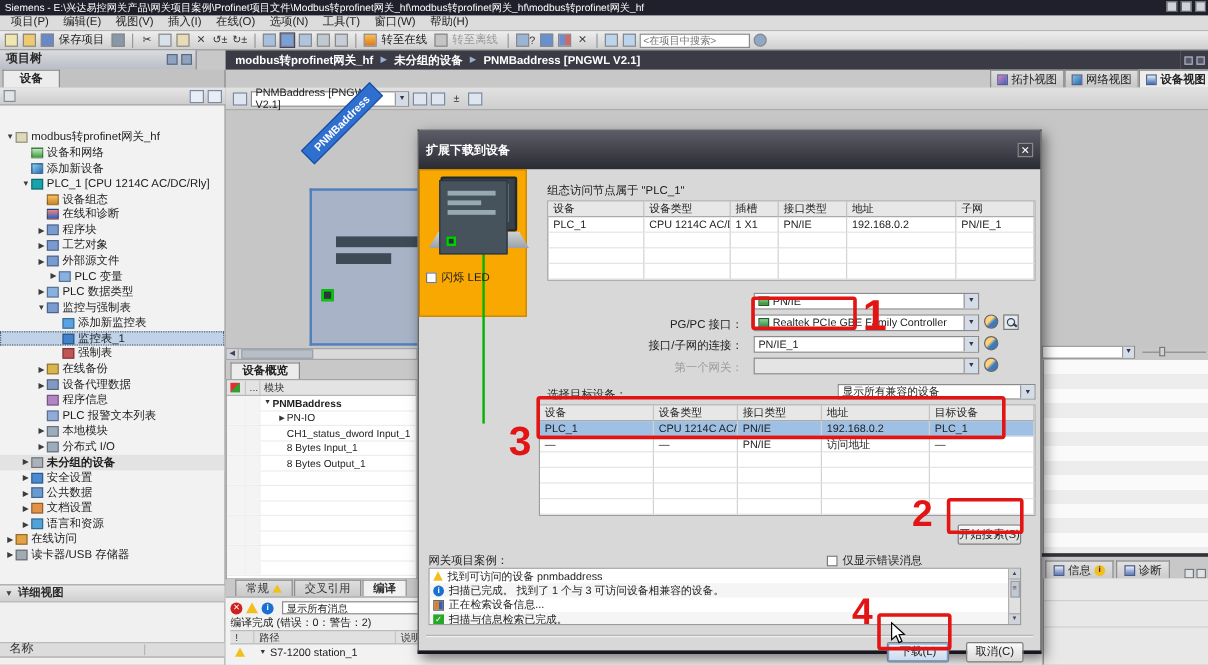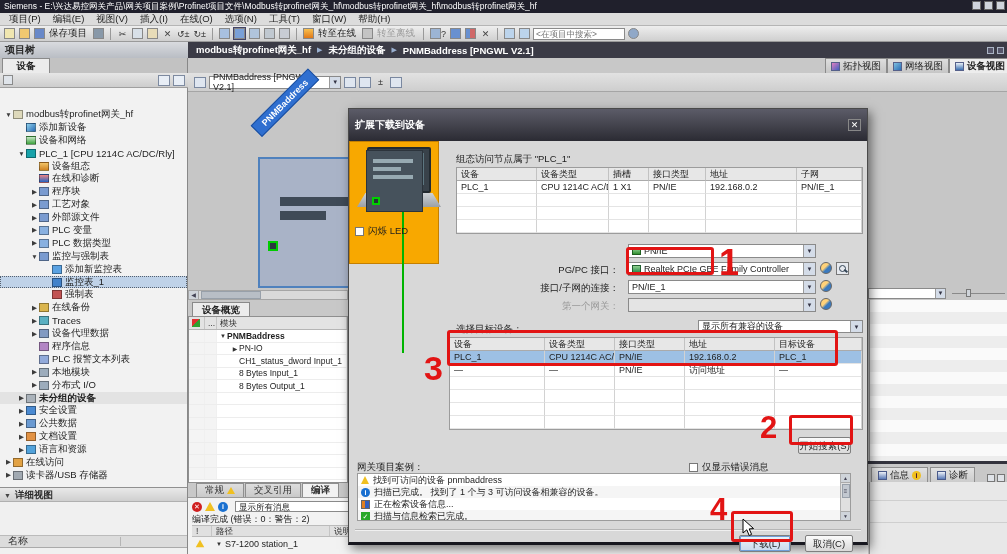--- a/index.html
+++ b/index.html
@@ -20,21 +20,21 @@
   .tbtn{height:13px;min-width:13px;display:inline-flex;align-items:center;justify-content:center;
     font-size:9px;color:#333;padding:0 1px;}
   .tico{width:11px;height:11px;border:1px solid #888;display:inline-block;}
   .tsep{width:1px;height:12px;background:#999;margin:0 3px;}
   .tlabel{font-size:9.5px;color:#222;margin:0 3px 0 1px;}
   .tlabel.dis{color:#999;}
   .searchbox{width:92px;height:12px;font-size:8.5px;border:1px solid #8a8a8a;background:#fff;color:#777;
     padding:0 2px;font-family:inherit;}
 
   
-  .pt-header{left:0;top:42px;width:214px;height:16px;background:linear-gradient(#d9dbdf,#b9bdc4);
+  .pt-header{left:0;top:42px;width:164px;height:16px;background:linear-gradient(#d9dbdf,#b9bdc4);
     border-right:1px solid #8a8a8a;color:#2a2a2a;font-weight:bold;font-size:10px;line-height:16px;padding-left:5px;}
   .pt-header .hicons{position:absolute;right:3px;top:3px;display:flex;gap:3px;}
   .pt-header .hicons span{width:9px;height:9px;background:#8fa3c0;border:1px solid #5a6a80;}
   .breadcrumb{left:188px;top:42px;width:796px;height:16px;background:#3b3b46;color:#fff;display:flex;
     align-items:center;padding-left:8px;font-weight:bold;font-size:9.5px;gap:6px;white-space:nowrap;}
   .bc-sep{color:#9ab0d0;font-size:7px;}
   .bc-winbtns{left:984px;top:42px;width:23px;height:16px;background:#3b3b46;display:flex;gap:3px;align-items:center;padding-left:3px;}
   .bc-winbtns span{width:7px;height:7px;border:1px solid #aab4c4;background:#56566a;}
 
   
@@ -366,27 +366,27 @@
     </span>
 </div>
 <div class="abs tree" id="tree">
     <div class="tree-row" style="padding-left: 4px;">
       <span class="tw-arrow">▼</span>
       <span class="ic ic-project"></span>
       <span class="tw-label">modbus转profinet网关_hf</span>
     </div>
     <div class="tree-row" style="padding-left: 17px;">
       <span class="tw-arrow"></span>
+      <span class="ic ic-network"></span>
+      <span class="tw-label">设备和网络</span>
+    </div>
+    <div class="tree-row" style="padding-left: 17px;">
+      <span class="tw-arrow"></span>
       <span class="ic ic-add-device"></span>
       <span class="tw-label">添加新设备</span>
-    </div>
-    <div class="tree-row" style="padding-left: 17px;">
-      <span class="tw-arrow"></span>
-      <span class="ic ic-network"></span>
-      <span class="tw-label">设备和网络</span>
     </div>
     <div class="tree-row" style="padding-left: 17px;">
       <span class="tw-arrow">▼</span>
       <span class="ic ic-plc"></span>
       <span class="tw-label">PLC_1 [CPU 1214C AC/DC/Rly]</span>
     </div>
     <div class="tree-row" style="padding-left: 30px;">
       <span class="tw-arrow"></span>
       <span class="ic ic-config"></span>
       <span class="tw-label">设备组态</span>
@@ -404,21 +404,21 @@
     <div class="tree-row" style="padding-left: 30px;">
       <span class="tw-arrow">▶</span>
       <span class="ic ic-folder-tech"></span>
       <span class="tw-label">工艺对象</span>
     </div>
     <div class="tree-row" style="padding-left: 30px;">
       <span class="tw-arrow">▶</span>
       <span class="ic ic-folder-src"></span>
       <span class="tw-label">外部源文件</span>
     </div>
-    <div class="tree-row" style="padding-left: 30px;">
+    <div class="tree-row" style="padding-left: 40px;">
       <span class="tw-arrow">▶</span>
       <span class="ic ic-tags"></span>
       <span class="tw-label">PLC 变量</span>
     </div>
     <div class="tree-row" style="padding-left: 30px;">
       <span class="tw-arrow">▶</span>
       <span class="ic ic-types"></span>
       <span class="tw-label">PLC 数据类型</span>
     </div>
     <div class="tree-row" style="padding-left: 30px;">
@@ -438,25 +438,20 @@
     </div>
     <div class="tree-row" style="padding-left: 43px;">
       <span class="tw-arrow"></span>
       <span class="ic ic-force"></span>
       <span class="tw-label">强制表</span>
     </div>
     <div class="tree-row" style="padding-left: 30px;">
       <span class="tw-arrow">▶</span>
       <span class="ic ic-backup"></span>
       <span class="tw-label">在线备份</span>
-    </div>
-    <div class="tree-row" style="padding-left: 30px;">
-      <span class="tw-arrow">▶</span>
-      <span class="ic ic-traces"></span>
-      <span class="tw-label">Traces</span>
     </div>
     <div class="tree-row" style="padding-left: 30px;">
       <span class="tw-arrow">▶</span>
       <span class="ic ic-proxy"></span>
       <span class="tw-label">设备代理数据</span>
     </div>
     <div class="tree-row" style="padding-left: 30px;">
       <span class="tw-arrow"></span>
       <span class="ic ic-program-info"></span>
       <span class="tw-label">程序信息</span>

